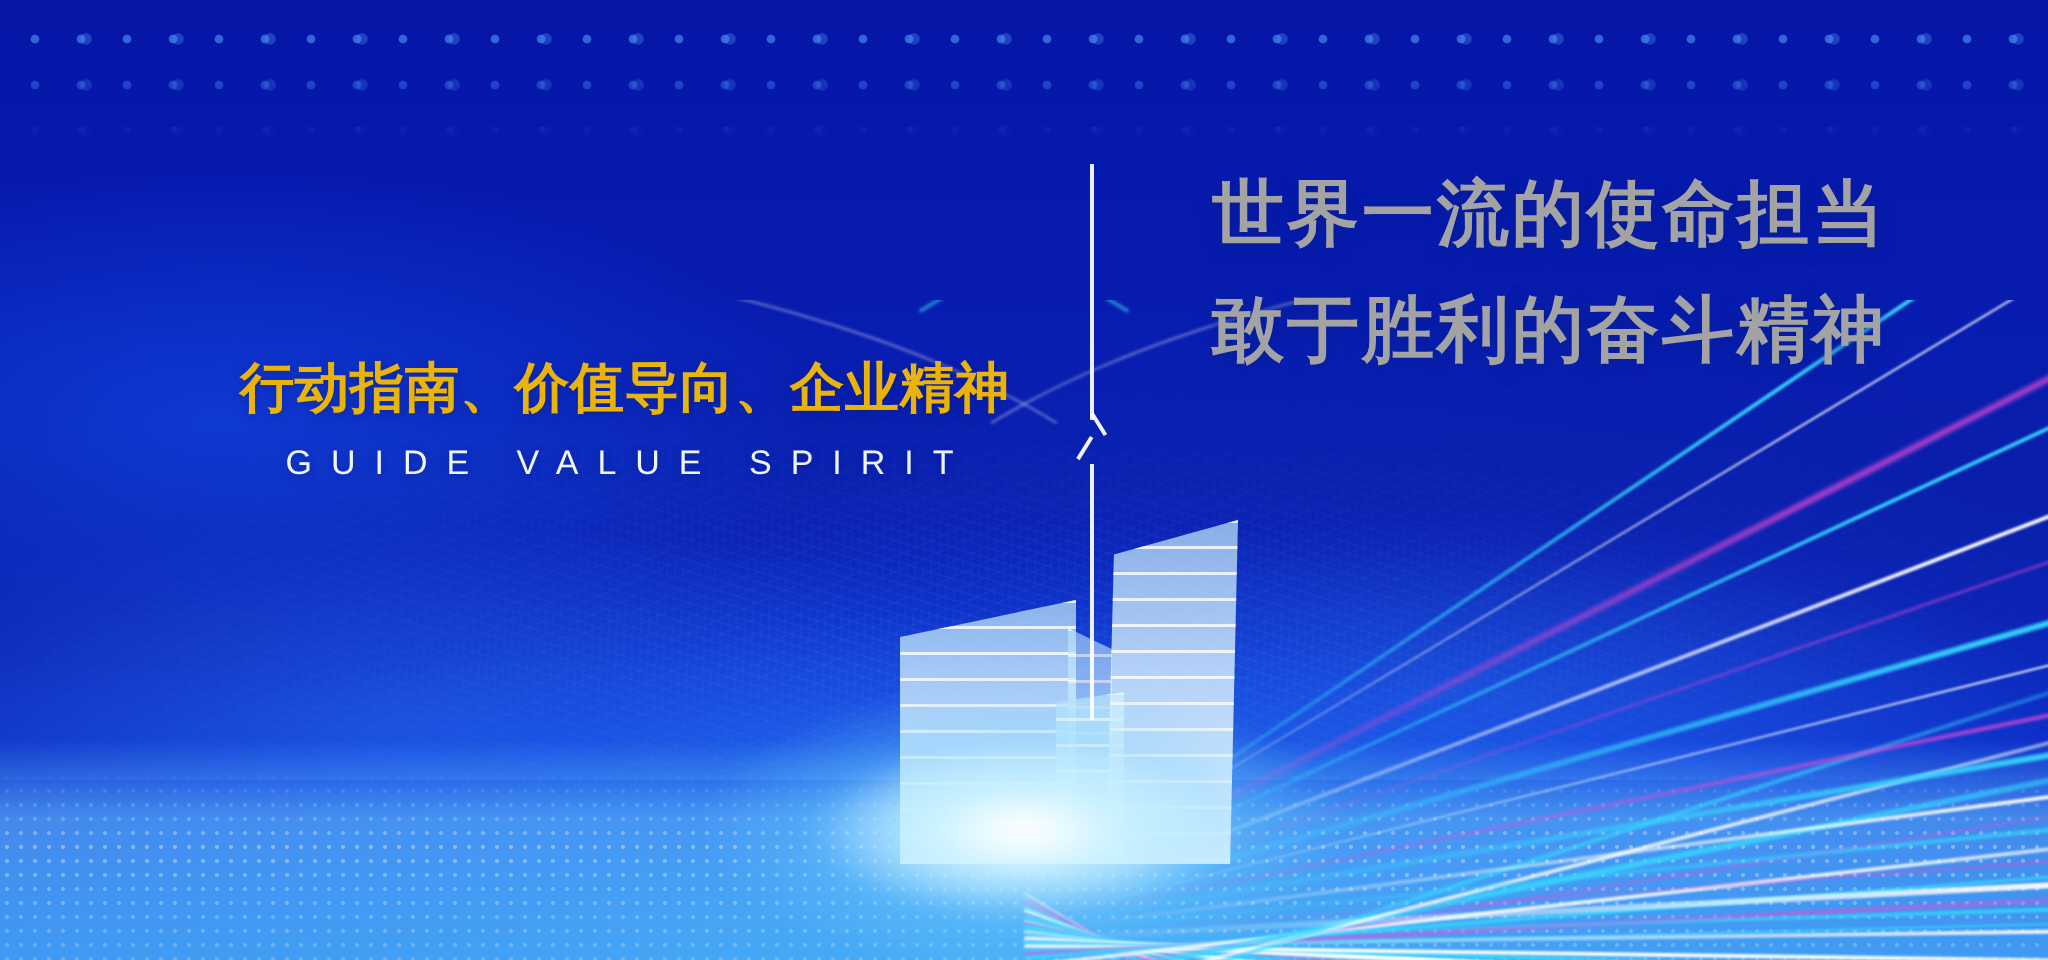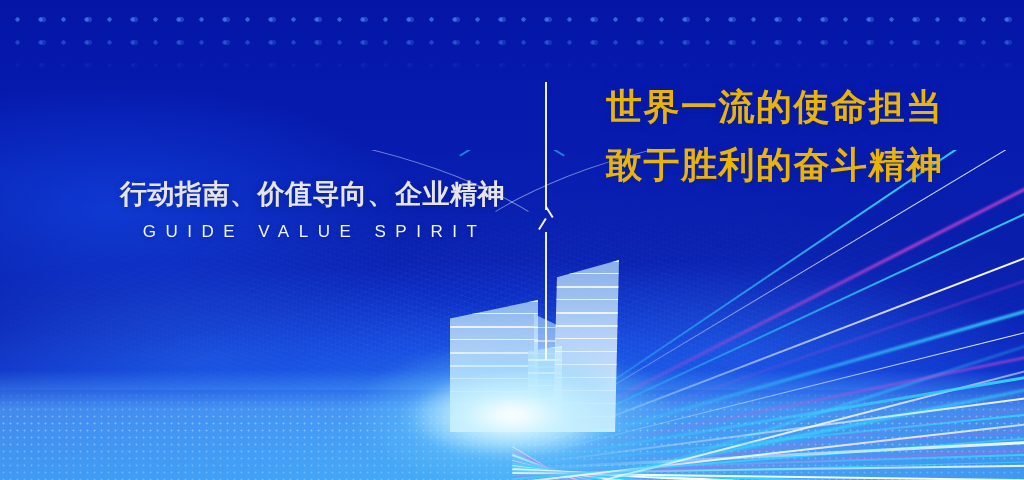--- a/index.html
+++ b/index.html
@@ -110,30 +110,30 @@
     filter:blur(6px);
   }
   
   .divider{position:absolute;left:545px;top:82px;width:16px;height:278px;}
   .divider .seg{position:absolute;left:0;width:2px;background:rgba(255,255,255,0.92);}
   .chev{position:absolute;left:0;top:125px;width:9px;height:22px;}
   .chev i{position:absolute;left:0;top:0;width:2px;height:13px;background:rgba(255,255,255,0.95);transform-origin:top left;}
   
   .left-block{position:absolute;left:120px;top:178px;width:380px;text-align:center;}
   .left-title{
-    font-size:27px;font-weight:700;color:#e5e5e5;letter-spacing:0.5px;line-height:1.2;
+    font-size:27px;font-weight:700;color:#eab308;letter-spacing:0.5px;line-height:1.2;
     white-space:nowrap;text-shadow:0 1px 6px rgba(5,25,120,0.45);font-family:Liberation Serif, serif;
   }
   .left-sub{
     margin-top:12px;font-size:17px;color:#eef5ff;letter-spacing:9.5px;
     white-space:nowrap;padding-left:9px;text-shadow:0 1px 5px rgba(5,25,120,0.4);
   }
   .right-block{position:absolute;left:606px;top:78px;}
   .right-line{
-    font-size:36px;font-weight:700;color:#eab308;letter-spacing:1.5px;
+    font-size:36px;font-weight:700;color:#a3a3a3;letter-spacing:1.5px;
     line-height:58px;white-space:nowrap;
     text-shadow:0 2px 9px rgba(6,30,130,0.55);
   }
 </style>
 </head>
 <body>
 
 <div class="banner">
 
   <div class="bg-base"></div>

